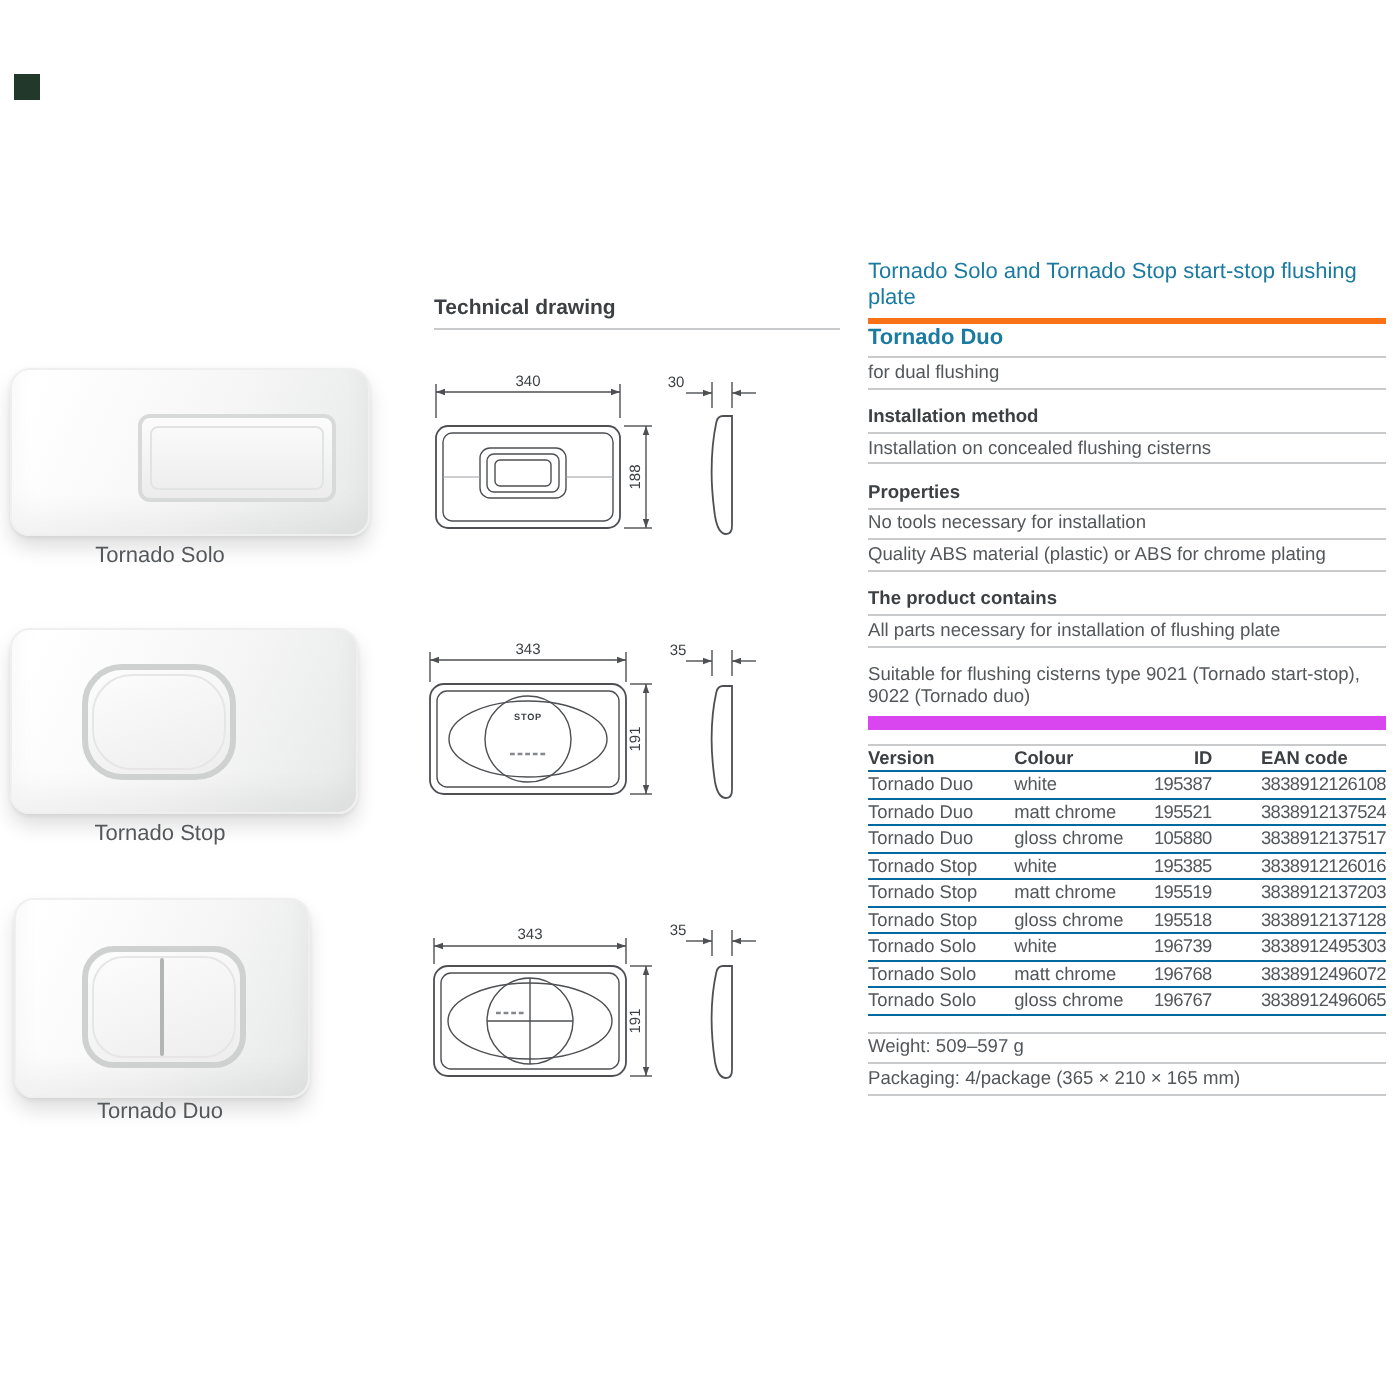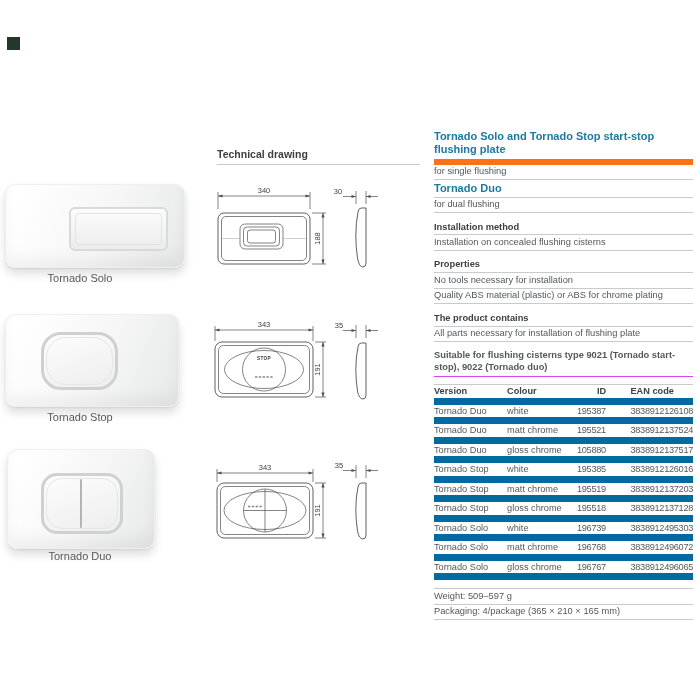--- a/index.html
+++ b/index.html
@@ -40,29 +40,29 @@
   svg .ln2 { stroke:#4d4f52; stroke-width:0.7; fill:none; }
   svg .dm  { stroke:#4d4f52; stroke-width:0.7; fill:none; }
   svg .ar  { fill:#4d4f52; stroke:none; }
   svg .thin{ stroke:#9b9da0; stroke-width:0.5; fill:none; }
   svg .dsh { stroke:#85878a; stroke-width:1.3; fill:none; stroke-dasharray:2.4 1.4; }
   svg text { font-family:"Liberation Sans","DejaVu Sans",sans-serif; font-size:7.5px; fill:#3d4043; }
   svg text.stop-lbl { font-size:4.6px; font-weight:bold; letter-spacing:0.4px; text-anchor:middle; }
 
   
   .info { left:434px; top:130px; width:259px; }
-  .t-title { font-size:11px; font-weight:bold; color:#1a7aa0; line-height:1.18; padding:0 0 3px 0; border-bottom:6px solid #f97316; }
+  .t-title { font-size:11px; font-weight:normal; color:#1a7aa0; line-height:1.18; padding:0 0 3px 0; border-bottom:3px solid #f97316; }
   .row { font-size:9.3px; line-height:1.12; padding:1.5px 0 2.5px; border-bottom:1px solid #c9cacb; }
   .row.bold { font-weight:bold; color:#3d4043; }
   .row.teal { font-size:11px; font-weight:bold; color:#1a7aa0; }
   .block { margin-top:7px; }
-  .note { font-size:9.3px; line-height:1.25; padding:1px 0 3px; border-bottom:1px solid #d946ef; margin-top:7px;font-weight:bold; }
+  .note { font-size:9.3px; line-height:1.25; padding:1px 0 3px; border-bottom:7px solid #d946ef; margin-top:7px; }
 
   table.spec { width:100%; border-collapse:collapse; margin-top:7px; border-top:1px solid #c9cacb; }
-  table.spec td, table.spec th { font-size:9.2px; text-align:left; font-weight:normal; padding:1px 0 1.5px; border-bottom:7px solid #0369a1; color:#54575a; white-space:nowrap; }
+  table.spec td, table.spec th { font-size:9.2px; text-align:left; font-weight:normal; padding:1px 0 1.5px; border-bottom:1px solid #0369a1; color:#54575a; white-space:nowrap; }
   table.spec th { font-weight:bold; color:#3d4043; }
   table.spec .c0 { width:78px; } table.spec .c1 { width:74px; } table.spec .c2 { width:40px;padding-left:20px; }
   table.spec .num { letter-spacing:-0.3px; }
   .wblock { margin-top:8px; border-top:1px solid #c9cacb; }
 </style>
 </head>
 <body>
 
 <div class="page">
 
@@ -178,21 +178,20 @@
       <line class="dm" x1="156" y1="13" x2="156" y2="26"></line>
     <line class="dm" x1="133" y1="18.5" x2="146" y2="18.5"></line>
       <polygon class="ar" points="146,18.5 141.5,16.9 141.5,20.1"></polygon>
     <line class="dm" x1="156" y1="18.5" x2="168" y2="18.5"></line>
       <polygon class="ar" points="156,18.5 160.5,16.9 160.5,20.1"></polygon>
   </svg>
 
   <div class="abs info">
 
     <div class="t-title">Tornado Solo and Tornado Stop start-stop flushing plate</div>
-    <div class="row">for single flushing</div>
     <div class="row teal">Tornado Duo</div>
     <div class="row">for dual flushing</div>
 
     <div class="block">
       <div class="row bold">Installation method</div>
       <div class="row">Installation on concealed flushing cisterns</div>
     </div>
 
     <div class="block">
       <div class="row bold">Properties</div>

